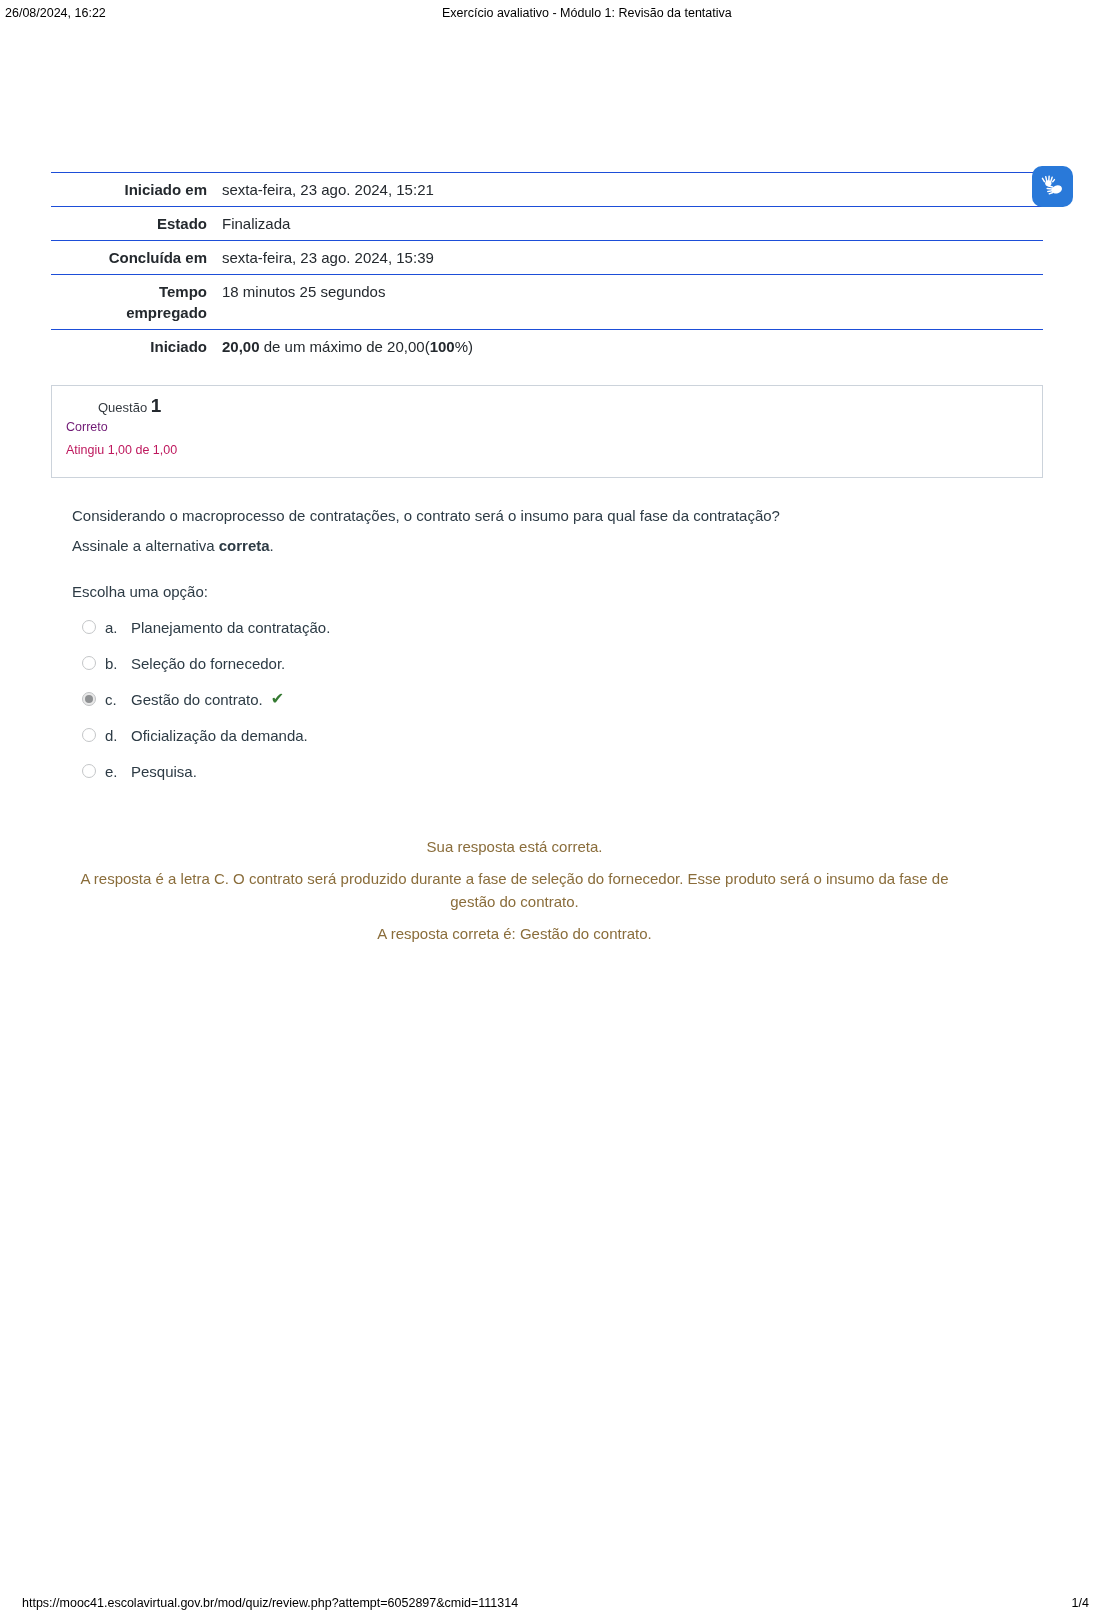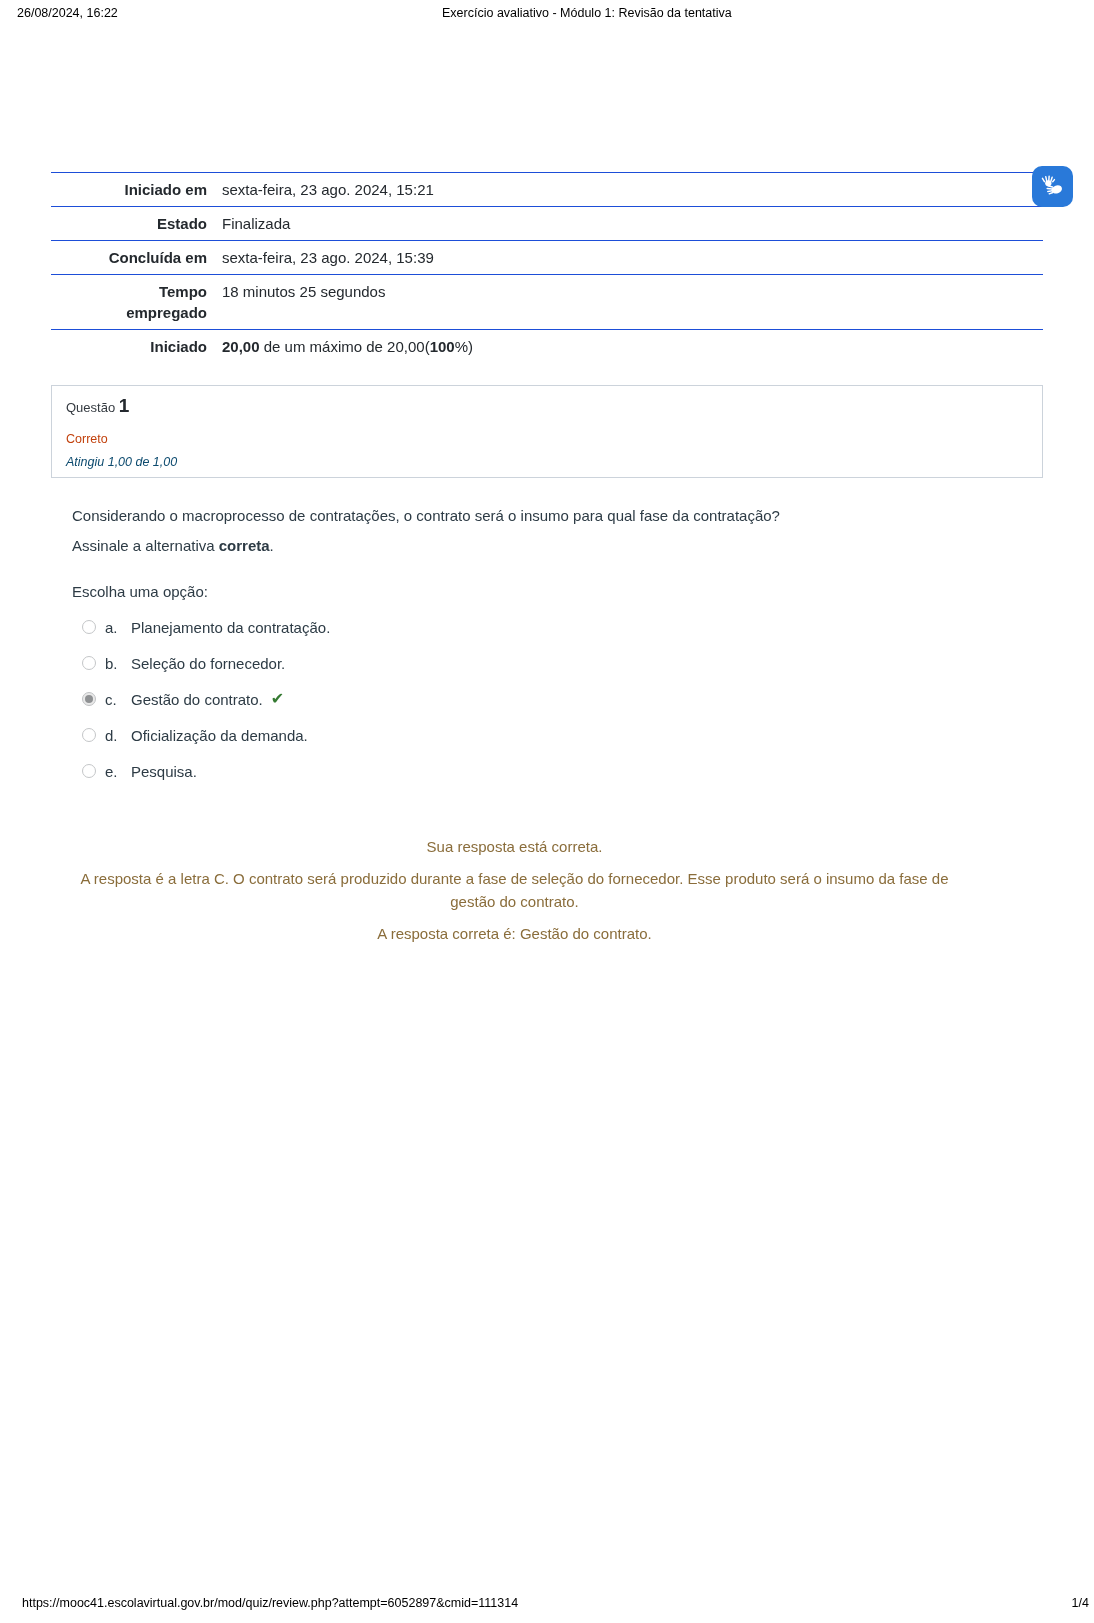--- a/index.html
+++ b/index.html
@@ -3,42 +3,42 @@
 <meta charset="utf-8">
 <style>
   html,body{margin:0;padding:0;background:#ffffff;}
   body{
     width:1094px;height:1623px;position:relative;overflow:hidden;
     font-family:"Liberation Sans","DejaVu Sans",sans-serif;
     color:#2d3b45;
   }
   
   .print-header{position:absolute;top:6px;left:5px;right:5px;font-size:12.5px;color:#000;}
-  .print-datetime{position:absolute;left:12px;top:0;text-align:right;}
+  .print-datetime{position:absolute;left:0;top:0;text-align:right;}
   .print-title{position:absolute;left:437px;top:0;white-space:nowrap;}
   .print-footer{position:absolute;top:1596px;left:22px;right:5px;font-size:12.5px;color:#000;
     display:flex;justify-content:space-between;}
   
   .summary-table{position:absolute;left:51px;top:172px;width:992px;}
   .srow{display:flex;border-top:1px solid #1d4ed8;padding:6px 0;}
   .slabel{width:156px;box-sizing:border-box;padding-left:31px;text-align:right;
     font-weight:bold;font-size:15px;line-height:21px;color:#24292e;}
   .svalue{flex:1;box-sizing:border-box;padding-left:15px;font-size:15px;line-height:21px;color:#24292e;}
   .svalue b{font-weight:bold;}
   
   .vlibras{position:absolute;left:1032px;top:166px;width:41px;height:41px;border:none;
     border-radius:10px;background:#2979d9;display:flex;align-items:center;justify-content:center;
     cursor:pointer;padding:0;}
   
   .qinfo{position:absolute;left:51px;top:385px;width:992px;height:93px;box-sizing:border-box;
     border:1px solid #ccd3db;background:#fff;padding:9px 14px;}
-  .qnum{font-size:13px;color:#343a40;}
+  .qnum{font-size:13px;color:#343a40;margin-left:32px;}
   .qnum b{font-size:19px;font-weight:bold;color:#24292e;}
-  .qstate{font-size:12.5px;color:#c2410c;margin-top:15px;}
-  .qgrade{font-size:12.5px;color:#0c4a6e;margin-top:9px;font-style:italic;}
+  .qstate{font-size:12.5px;color:#701a75;margin-top:3px;}
+  .qgrade{font-size:12.5px;color:#be185d;margin-top:9px;}
   
   .qcontent{position:absolute;left:72px;top:505px;width:885px;}
   .qcontent p{margin:0;font-size:15px;line-height:22px;color:#2d3b45;}
   .qtext{margin-bottom:0;}
   .qinstruction{margin-top:8px !important;}
   .qinstruction b{font-weight:bold;}
   .prompt{margin-top:24px;font-size:15px;line-height:22px;color:#2d3b45;}
   .options{margin-top:6px;}
   .opt{display:flex;align-items:center;height:36px;padding-left:10px;font-size:15px;color:#2d3b45;}
   .radio{width:14px;height:14px;border:1px solid #c4c6c8;border-radius:50%;background:#fff;

